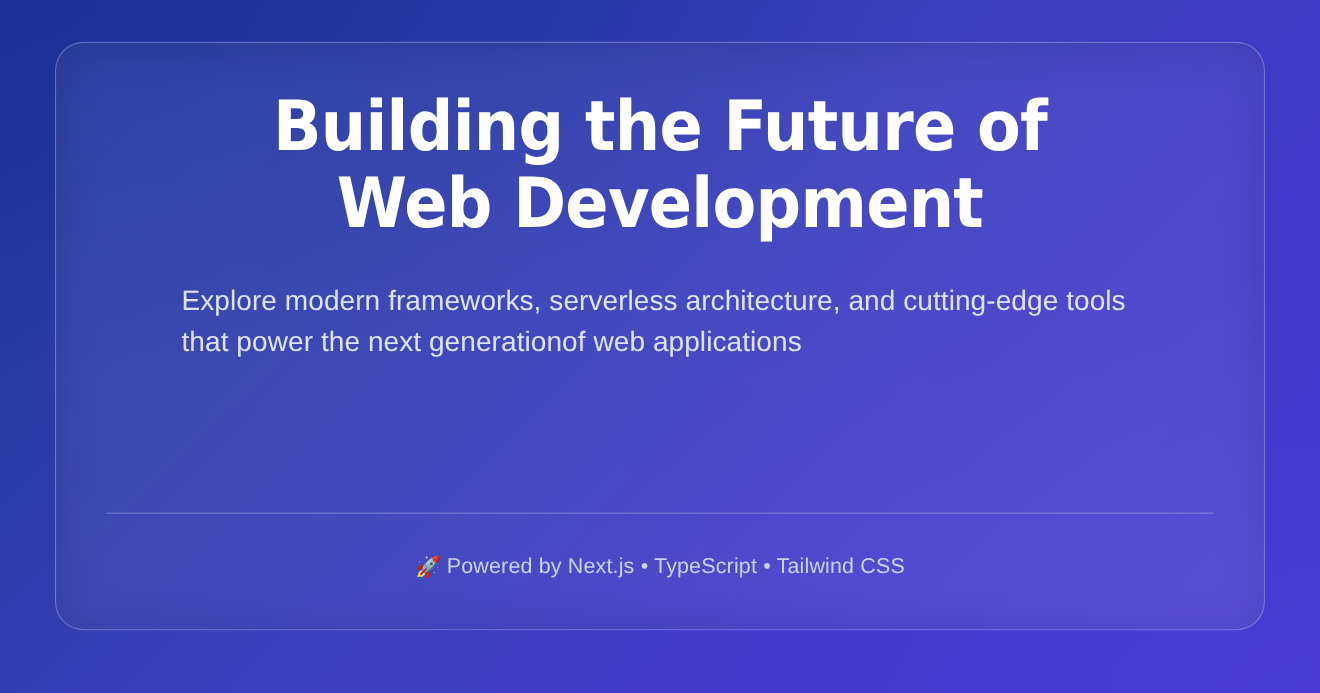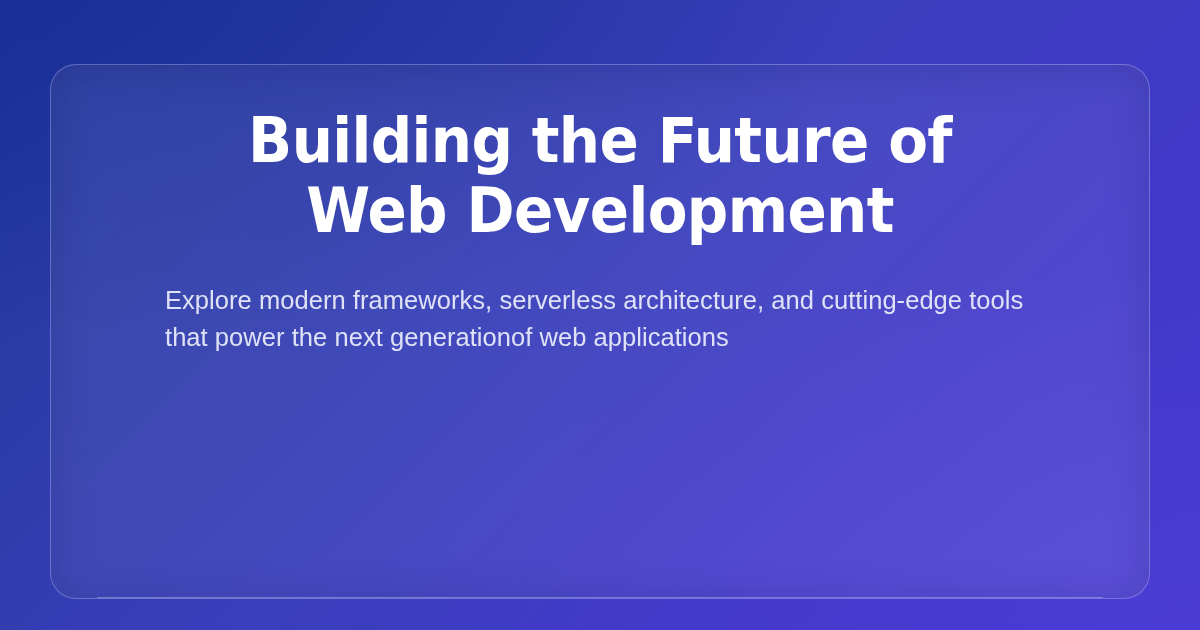--- a/index.html
+++ b/index.html
@@ -38,21 +38,21 @@
     inset: 0;
     background:
       radial-gradient(120% 90% at 0% 0%, rgba(20,40,150,0.55) 0%, rgba(20,40,150,0) 60%),
       radial-gradient(110% 95% at 100% 100%, rgba(86,64,220,0.45) 0%, rgba(86,64,220,0) 62%);
     pointer-events: none;
   }
 
   .hero-card {
     position: absolute;
     left: 50px;
-    top: 64px;
+    top: 38px;
     width: 1100px;
     height: 535px;
     box-sizing: border-box;
     border-radius: 26px;
     border: 1px solid rgba(188,192,245,0.34);
     background:
       linear-gradient(135deg,
         rgba(255,255,255,0.085) 0%,
         rgba(255,255,255,0.055) 45%,
         rgba(255,255,255,0.10) 100%);
@@ -140,16 +140,19 @@
   <div class="hero-card">
 
     <h1 class="hero-title">Building the Future of Web Development</h1>
 
     <p class="hero-subtitle">Explore modern frameworks, serverless architecture, and cutting-edge tools that power the next generationof web applications</p>
 
     <div class="hero-spacer"></div>
 
     <div class="hero-divider"></div>
 
+    <div class="hero-footer">
+      <span class="footer-emoji">🚀</span><span class="footer-text">Powered by Next.js • TypeScript • Tailwind CSS</span>
+    </div>
 
   </div>
 
 </div>
 
 </body></html>

